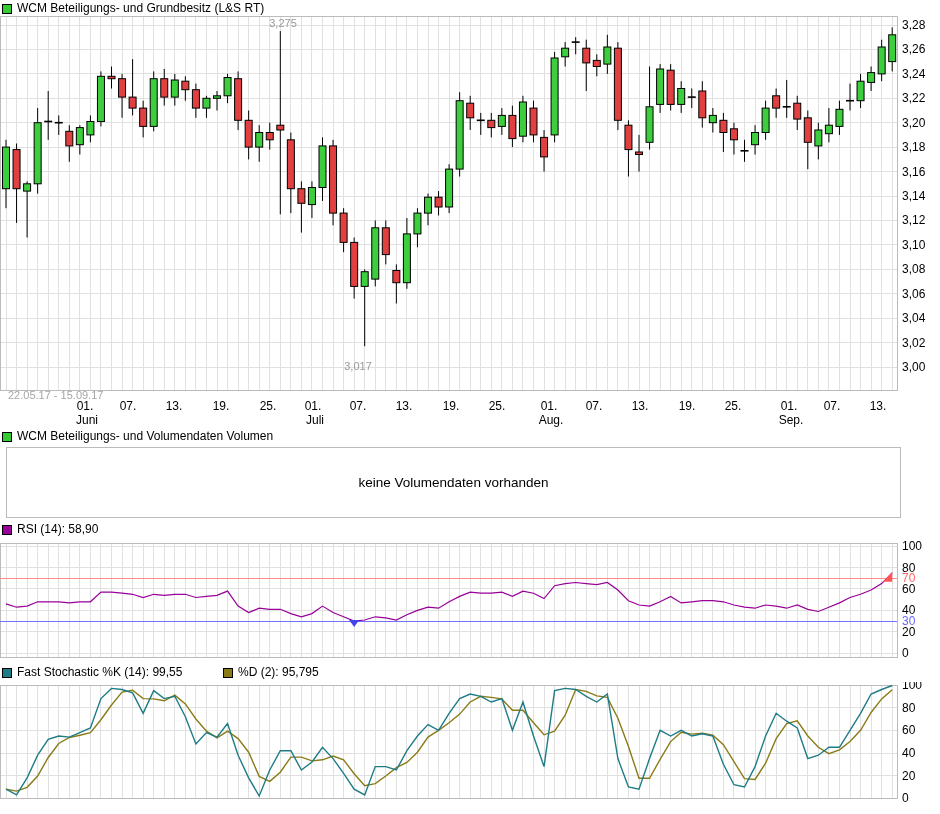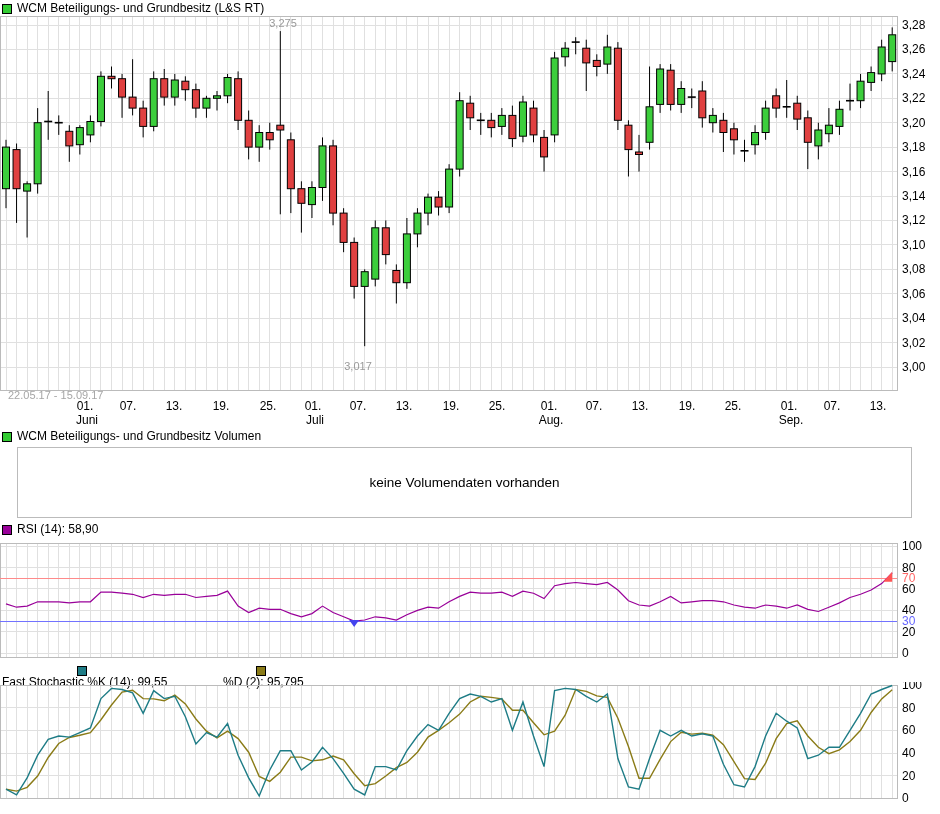--- a/index.html
+++ b/index.html
@@ -1,23 +1,23 @@
 <!DOCTYPE html>
 <html><head>
 <meta charset="utf-8">
 <style>
   html,body{margin:0;padding:0;background:#fff;}
   body{width:940px;height:814px;position:relative;overflow:hidden;
        font-family:"Liberation Sans", sans-serif;color:#000;}
   .legend{position:absolute;display:flex;align-items:center;font-size:12px;line-height:13px;white-space:nowrap;}
   .swatch{width:10px;height:10px;border:1px solid #000;box-sizing:border-box;margin-right:5px;flex:0 0 auto;}
-  .legend-item{display:flex;align-items:center;flex-direction:column;}
+  .legend-item{display:flex;align-items:center;}
   svg{position:absolute;left:0;display:block;}
   svg text{font-family:"Liberation Sans", sans-serif;}
-  #vol-box{position:absolute;left:17px;top:447px;width:893px;height:69px;border:1px solid #bbb;
+  #vol-box{position:absolute;left:6px;top:447px;width:893px;height:69px;border:1px solid #bbb;
            display:flex;align-items:center;justify-content:center;font-size:13.5px;background:#fff;}
 </style>
 </head>
 <body>
 
 <div class="legend" style="left:2px;top:2px">
   <span class="swatch" style="background: rgb(51, 204, 51);"></span>
   <span>WCM Beteiligungs- und Grundbesitz (L&amp;S RT)</span>
 </div>
 
@@ -340,21 +340,21 @@
       <text x="733" y="396">25.</text>
       <text x="789" y="396">01.</text>
       <text x="791" y="410">Sep.</text>
       <text x="832" y="396">07.</text>
       <text x="878" y="396">13.</text>
     </g>
   </svg>
 
 <div class="legend" style="left:2px;top:430px">
   <span class="swatch" style="background: rgb(51, 204, 51);"></span>
-  <span>WCM Beteiligungs- und Grundbesitz Volumen</span>
+  <span>WCM Beteiligungs- und Volumendaten Volumen</span>
 </div>
 
 <div id="vol-box">
   <span>keine Volumendaten vorhanden</span>
 </div>
 
 <div class="legend" style="left:2px;top:523px">
   <span class="swatch" style="background: rgb(153, 0, 153);"></span>
   <span>RSI (14): 58,90</span>
 </div>

